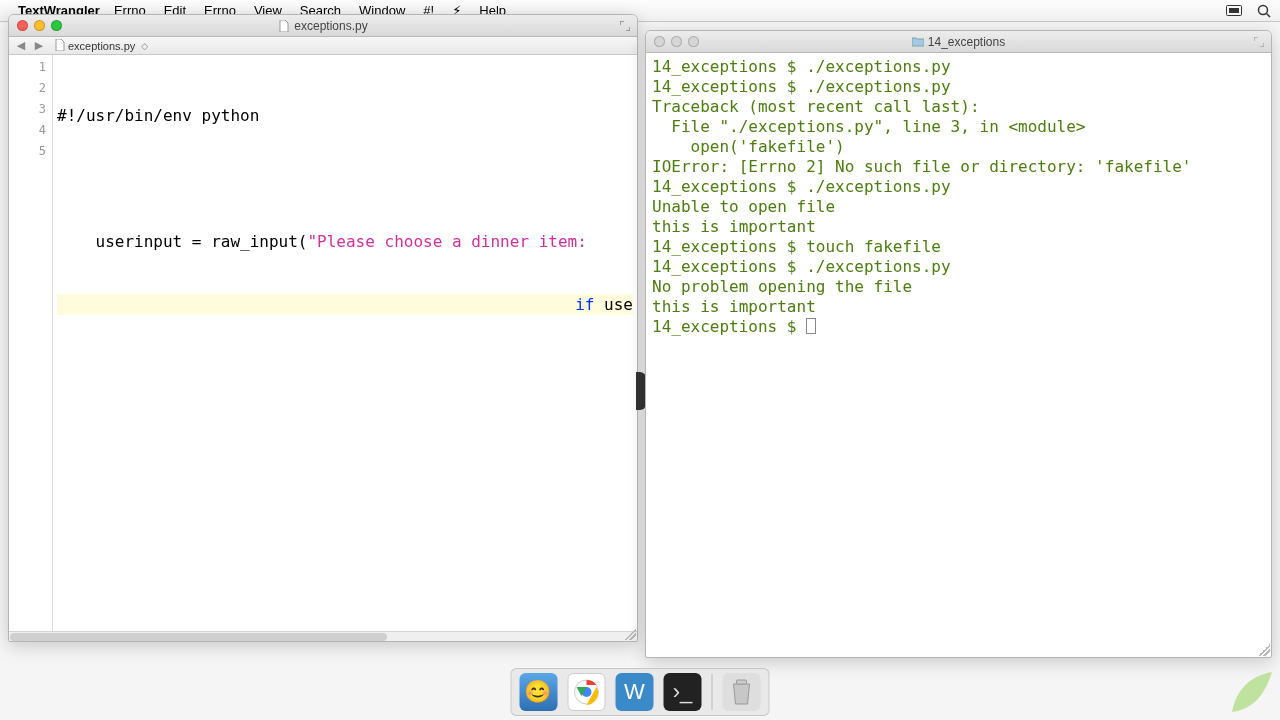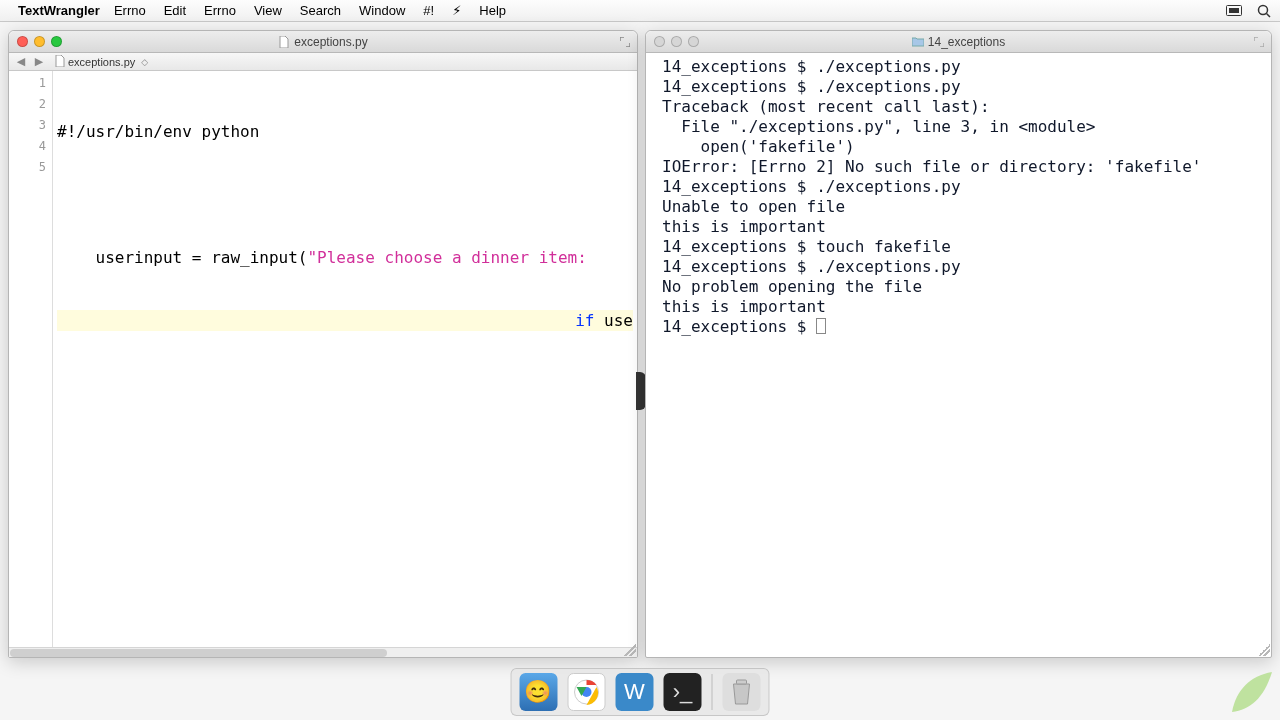--- a/index.html
+++ b/index.html
@@ -28,21 +28,21 @@
 
 
 .window {
   position: absolute;
   background: #fff;
   border: 1px solid #b5b5b5;
   border-radius: 6px 6px 2px 2px;
   box-shadow: 0 4px 18px rgba(0,0,0,0.18);
   display: flex; flex-direction: column;
 }
-.win-left { top: 30px; left: 8px; width: 630px; height: 628px; }
+.win-left { top: 14px; left: 8px; width: 630px; height: 628px; }
 .win-right { top: 30px; left: 645px; width: 627px; height: 628px; }
 
 .titlebar {
   height: 22px;
   background: linear-gradient(#ededed, #d9d9d9);
   border-bottom: 1px solid #b8b8b8;
   border-radius: 6px 6px 0 0;
   display: flex; align-items: center;
   position: relative;
 }
@@ -123,22 +123,22 @@
     linear-gradient(135deg, transparent 50%, #b8b8b8 50%, #b8b8b8 60%, transparent 60%,
                     transparent 70%, #b8b8b8 70%, #b8b8b8 80%, transparent 80%);
 }
 
 
 .term-body {
   flex: 1;
   font-family: Menlo, Monaco, monospace;
   font-size: 16px;
   line-height: 20px;
-  padding: 4px 16px;
-  color: #0f172a;
+  padding: 4px 6px;
+  color: #4d7c0f;
   white-space: pre-wrap;
   overflow: hidden;
 }
 .cursor-box {
   display: inline-block; width: 10px; height: 16px;
   border: 1px solid #888; vertical-align: -2px;
 }
 
 
 .divider-bump {

